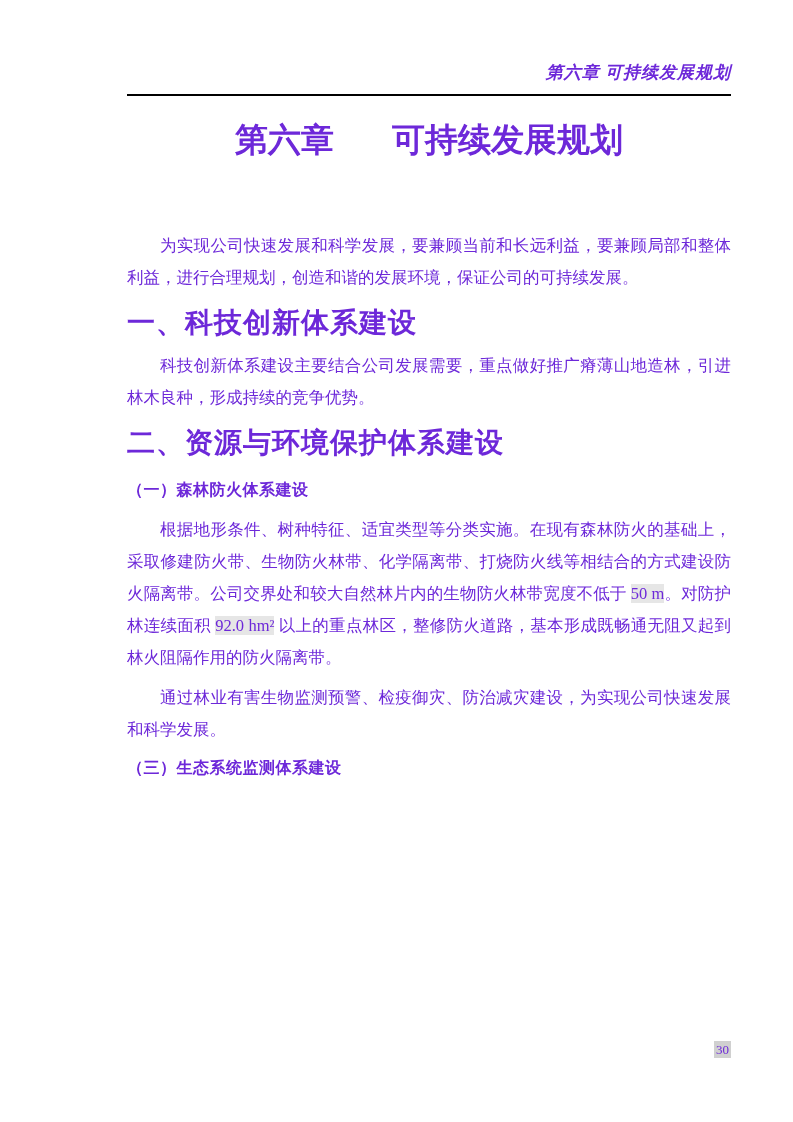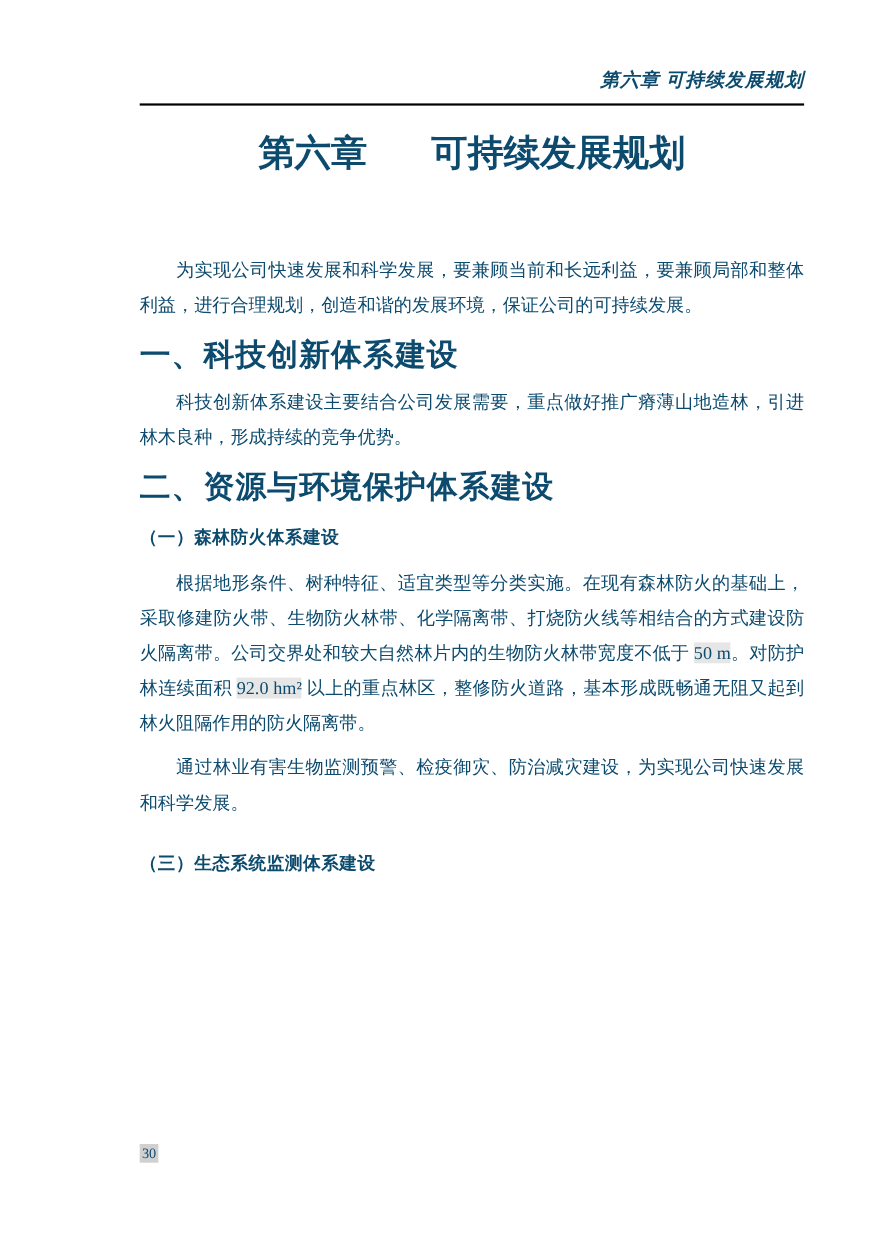--- a/index.html
+++ b/index.html
@@ -2,21 +2,21 @@
 <html><head>
 <meta charset="utf-8">
 <style>
   html, body { margin: 0; padding: 0; background: #ffffff; }
   .page {
     position: relative;
     width: 793px;
     height: 1122px;
     background: #ffffff;
     font-family: "Liberation Serif", "DejaVu Serif", serif;
-    color: #0c4a6e;
+    color: #6d28d9;
     overflow: hidden;
   }
   .content {
     padding-left: 127px;
     padding-right: 62px;
   }
   
   .header {
     padding-top: 60px;
     padding-bottom: 8px;
@@ -67,31 +67,31 @@
     letter-spacing: 0.5px;
   }
   
   .field-shade { background: #e6e6e6; }
   
   .footer {
     position: absolute;
     left: 127px;
     right: 62px;
     top: 1040px;
-    text-align: left;
+    text-align: right;
   }
   .page-number {
     display: inline-block;
     background: #d0d0d0;
     font-size: 13px;
     line-height: 17px;
     padding: 0 2px;
   }
   .spacing-tweak-1 { margin-top: 8px; }
-  .spacing-tweak-2 { margin-top: 24px; }
+  .spacing-tweak-2 { margin-top: 6px; }
 </style>
 </head>
 <body>
 
 <div class="page">
   <div class="content">
 
     <div class="header">
       <div class="running-title">第六章  可持续发展规划</div>
     </div>

